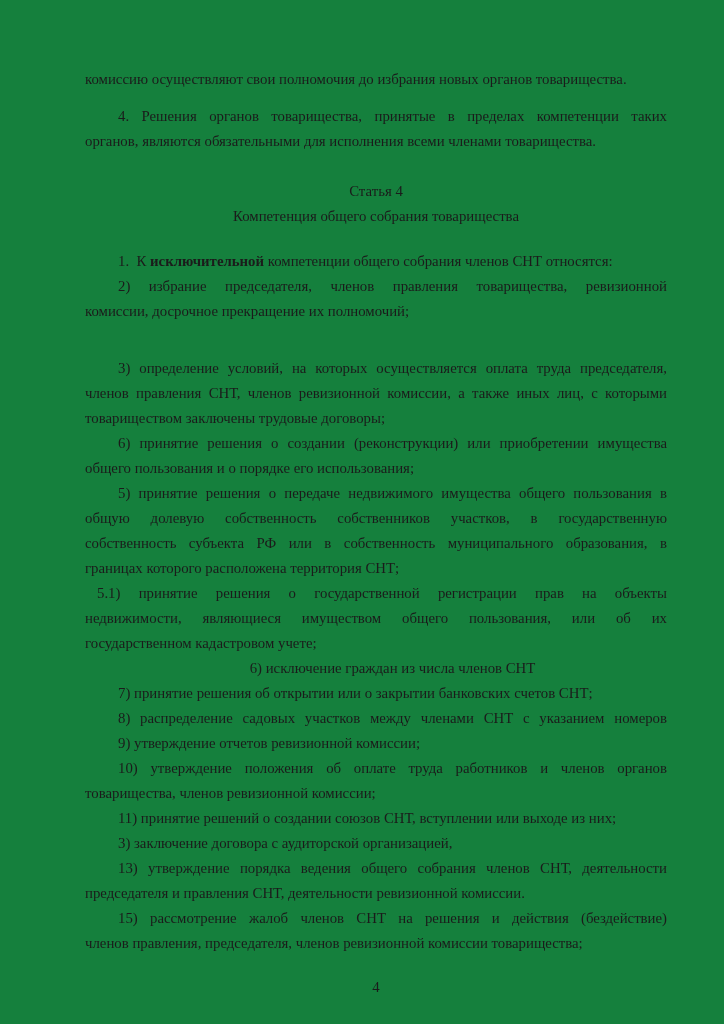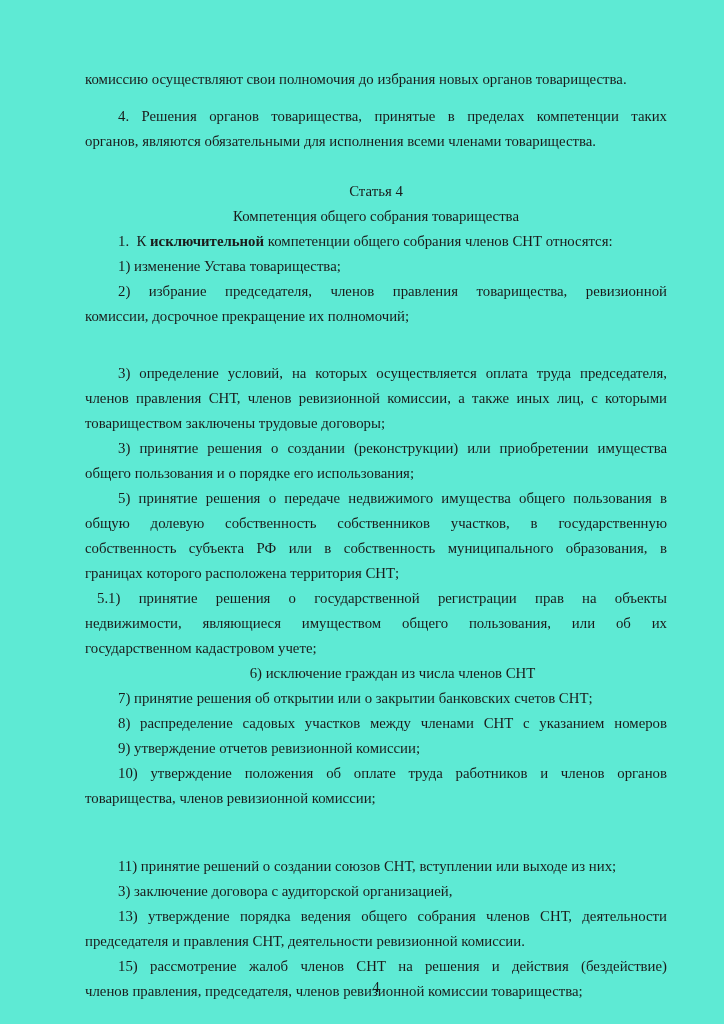--- a/index.html
+++ b/index.html
@@ -31,51 +31,50 @@
     top: 975px;
     width: 582px;
     text-align: center;
     font-size: 14.8px;
     line-height: 25px;
   }
 </style>
 </head>
 <body>
 
-<div class="page" style="background: #5eead4; color: rgb(27, 27, 27);">
+<div class="page" style="background: #15803d; color: rgb(27, 27, 27);">
   <div class="doc">
       <div class="line">комиссию осуществляют свои полномочия до избрания новых органов товарищества.</div>
       <div class="line just" style="text-indent: 33px; margin-top: 12px;">4. Решения органов товарищества, принятые в пределах компетенции таких</div>
       <div class="line">органов, являются обязательными для исполнения всеми членами товарищества.</div>
       <div class="spacer"></div>
       <div class="line heading">Статья 4</div>
       <div class="line heading">Компетенция общего собрания товарищества</div>
-      <div class="line" style="text-indent: 33px;"><span>1.&nbsp; К </span><span class="b">исключительной</span><span> компетенции общего собрания членов СНТ относятся:</span></div>
-      <div class="line" style="text-indent: 33px;">1) изменение Устава товарищества;</div>
+      <div class="line" style="text-indent: 33px; margin-top: 20px;"><span>1.&nbsp; К </span><span class="b">исключительной</span><span> компетенции общего собрания членов СНТ относятся:</span></div>
       <div class="line just" style="text-indent: 33px;">2) избрание председателя, членов правления товарищества, ревизионной</div>
       <div class="line">комиссии, досрочное прекращение их полномочий;</div>
       <div class="line just" style="text-indent: 33px; margin-top: 32px;">3) определение условий, на которых осуществляется оплата труда председателя,</div>
       <div class="line just">членов правления СНТ, членов ревизионной комиссии, а также иных лиц, с которыми</div>
       <div class="line">товариществом заключены трудовые договоры;</div>
-      <div class="line just" style="text-indent: 33px;">3) принятие решения о создании (реконструкции) или приобретении имущества</div>
+      <div class="line just" style="text-indent: 33px;">6) принятие решения о создании (реконструкции) или приобретении имущества</div>
       <div class="line">общего пользования и о порядке его использования;</div>
       <div class="line just" style="text-indent: 33px;">5) принятие решения о передаче недвижимого имущества общего пользования в</div>
       <div class="line just">общую долевую собственность собственников участков, в государственную</div>
       <div class="line just">собственность субъекта РФ или в собственность муниципального образования, в</div>
       <div class="line">границах которого расположена территория СНТ;</div>
       <div class="line just" style="text-indent: 12px;">5.1) принятие решения о государственной регистрации прав на объекты</div>
       <div class="line just">недвижимости, являющиеся имуществом общего пользования, или об их</div>
       <div class="line">государственном кадастровом учете;</div>
       <div class="line" style="text-indent: 33px; text-align: center;">6) исключение граждан из числа членов СНТ</div>
       <div class="line" style="text-indent: 33px;">7) принятие решения об открытии или о закрытии банковских счетов СНТ;</div>
       <div class="line just" style="text-indent: 33px;">8) распределение садовых участков между членами СНТ с указанием номеров</div>
       <div class="line" style="text-indent: 33px;">9) утверждение отчетов ревизионной комиссии;</div>
       <div class="line just" style="text-indent: 33px;">10) утверждение положения об оплате труда работников и членов органов</div>
       <div class="line">товарищества, членов ревизионной комиссии;</div>
-      <div class="line" style="text-indent: 33px; margin-top: 43px;">11) принятие решений о создании союзов СНТ, вступлении или выходе из них;</div>
+      <div class="line" style="text-indent: 33px;">11) принятие решений о создании союзов СНТ, вступлении или выходе из них;</div>
       <div class="line" style="text-indent: 33px;">3) заключение договора с аудиторской организацией,</div>
       <div class="line just" style="text-indent: 33px;">13) утверждение порядка ведения общего собрания членов СНТ, деятельности</div>
       <div class="line">председателя и правления СНТ, деятельности ревизионной комиссии.</div>
       <div class="line just" style="text-indent: 33px;">15) рассмотрение жалоб членов СНТ на решения и действия (бездействие)</div>
       <div class="line">членов правления, председателя, членов ревизионной комиссии товарищества;</div>
     </div>
   <div class="footer">
     <span>4</span>
   </div>
 </div>

